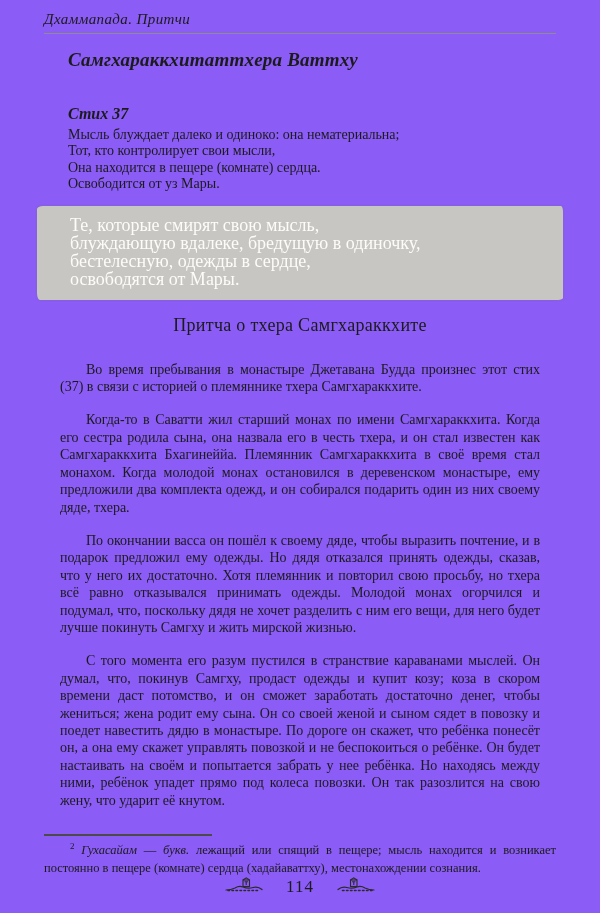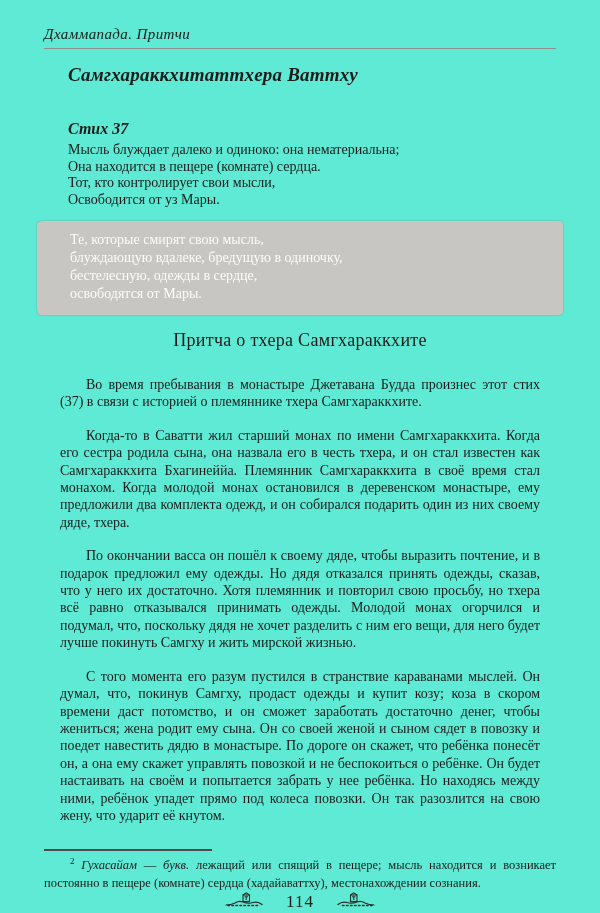--- a/index.html
+++ b/index.html
@@ -3,28 +3,29 @@
 <meta charset="utf-8">
 <style>
   html, body { margin: 0; padding: 0; }
   body { background: #e8e6e2; }
 
   .page {
     position: relative;
     width: 600px;
     height: 913px;
     margin: 0 auto;
-    background: #5eead4;
+    background: #8b5cf6;
     color: #1b1b1b;
     font-family: "Liberation Serif", "DejaVu Serif", serif;
     box-sizing: border-box;
     padding: 26px 44px 14px 44px;
     display: flex;
     flex-direction: column;
     overflow: hidden;
+    justify-content: flex-end;
   }
 
   .running-head {
     font-style: italic;
     font-size: 15px;
     letter-spacing: 0.4px;
     padding-bottom: 5px;
     border-bottom: 1px solid #8f8d8a;
   }
 
@@ -56,21 +57,21 @@
     font-size: 14px;
     line-height: 16.5px;
     font-family: Liberation Serif, serif;
   }
 
   .quote-box {
     margin: 13px -7px 0 -7px;
     background: #c8c6c3;
     color: #fdfcf9;
     padding: 10px 30px 12px 33px;
-    font-size: 14px;
+    font-size: 18px;
     line-height: 18px;
     border-radius: 6px 2px 7px 3px / 3px 6px 2px 7px;
     box-shadow: 0 0 2px rgba(120,118,114,0.6);
   }
 
   .story-heading {
     text-align: center;
     font-size: 18px;
     font-weight: normal;
     margin: 15px 0 9px 0;
@@ -119,22 +120,22 @@
 
   <div class="running-head">Дхаммапада. Притчи</div>
 
   <h1 class="chapter-title">Самгхараккхитаттхера Ваттху</h1>
 
 
   <h2 class="verse-heading">Стих 37</h2>
 
   <div class="stanza">
     <div>Мысль блуждает далеко и одиноко: она нематериальна;</div>
+    <div>Тот, кто контролирует свои мысли,</div>
     <div>Она находится в пещере (комнате) сердца.</div>
-    <div>Тот, кто контролирует свои мысли,</div>
     <div>Освободится от уз Мары.</div>
   </div>
 
   <div class="quote-box">
     <div>Те, которые смирят свою мысль,</div>
     <div>блуждающую вдалеке, бредущую в одиночку,</div>
     <div>бестелесную, одежды в сердце,</div>
     <div>освободятся от Мары.</div>
   </div>
 

